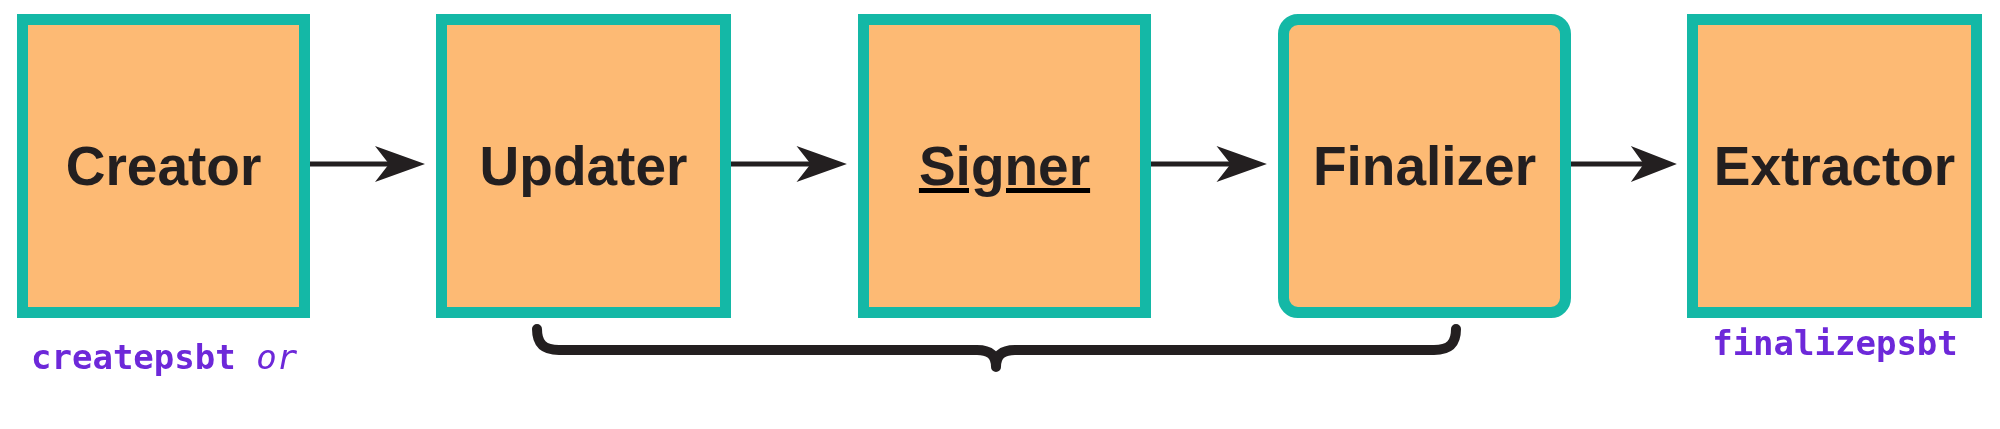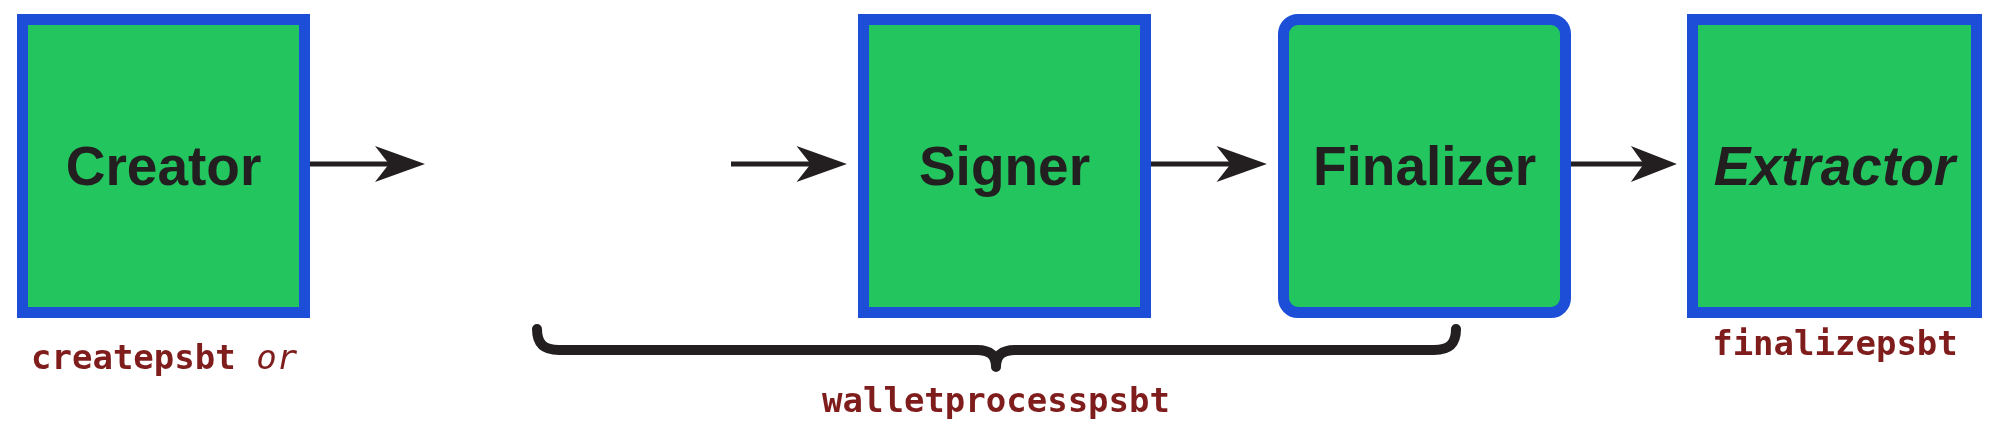--- a/index.html
+++ b/index.html
@@ -9,53 +9,53 @@
     height: 429px;
     background: #FFFFFF;
     font-family: "Liberation Sans", sans-serif;
     overflow: hidden;
   }
   .node {
     position: absolute;
     top: 14px;
     height: 304px;
     box-sizing: border-box;
-    border: 11px solid #1d4ed8;
-    background: #22c55e;
+    border: 11px solid #14b8a6;
+    background: #fdba74;
     display: flex;
     align-items: center;
     justify-content: center;
   }
   .node-label {
     font-weight: bold;
     font-size: 55px;
     color: #231F20;
     white-space: nowrap;
   }
   .node-creator   { left: 17px;   width: 293px; }
   .node-updater   { left: 436px;  width: 295px; }
-  .node-signer    { left: 858px;  width: 293px; }
+  .node-signer    { left: 858px;  width: 293px; text-decoration: underline; }
   .node-finalizer { left: 1278px; width: 293px; border-radius: 20px; }
-  .node-extractor { left: 1687px; width: 295px; font-style: italic; }
+  .node-extractor { left: 1687px; width: 295px; }
 
   .arrow { position: absolute; top: 134px; height: 60px; }
   .arrow-1 { left: 310px;  width: 126px; }
   .arrow-2 { left: 731px;  width: 127px; }
   .arrow-3 { left: 1151px; width: 127px; }
   .arrow-4 { left: 1571px; width: 116px; }
   .arrow svg { display: block; width: 100%; height: 100%; }
 
   .brace { position: absolute; left: 515px; top: 318px; width: 970px; height: 70px; }
   .brace svg { display: block; width: 100%; height: 100%; }
 
   .code {
     font-family: "DejaVu Sans Mono", "Liberation Mono", monospace;
     font-weight: bold;
     font-size: 34px;
-    color: #7f1d1d;
+    color: #6d28d9;
     white-space: nowrap;
   }
   .conj {
     font-style: italic;
     font-weight: normal;
   }
   .lbl-creator {
     position: absolute;
     left: 31px;
     top: 334px;
@@ -78,20 +78,23 @@
     line-height: 40px;
   }
 </style>
 </head>
 <body>
 
 <div class="canvas">
 
   <div class="node node-creator">
     <span class="node-label">Creator</span>
+  </div>
+  <div class="node node-updater">
+    <span class="node-label">Updater</span>
   </div>
   <div class="node node-signer">
     <span class="node-label">Signer</span>
   </div>
   <div class="node node-finalizer">
     <span class="node-label">Finalizer</span>
   </div>
   <div class="node node-extractor">
     <span class="node-label">Extractor</span>
   </div>
@@ -124,17 +127,16 @@
   <div class="brace">
     <svg viewBox="0 0 970 70" preserveAspectRatio="none">
       <path d="M 22 11 C 22 25, 28 32, 44 32 L 462 32 C 473 32, 481 36, 481 49 C 481 36, 489 32, 500 32 L 919 32 C 935 32, 941 25, 941 11" fill="none" stroke="#231F20" stroke-width="10" stroke-linecap="round" stroke-linejoin="round"></path>
     </svg>
   </div>
 
   <div class="code lbl-creator">
     <div><span>createpsbt</span> <span class="conj">or</span></div>
   </div>
 
-  <div class="code lbl-wallet">walletprocesspsbt</div>
 
   <div class="code lbl-extractor">finalizepsbt</div>
 
 </div>
 
 </body></html>

